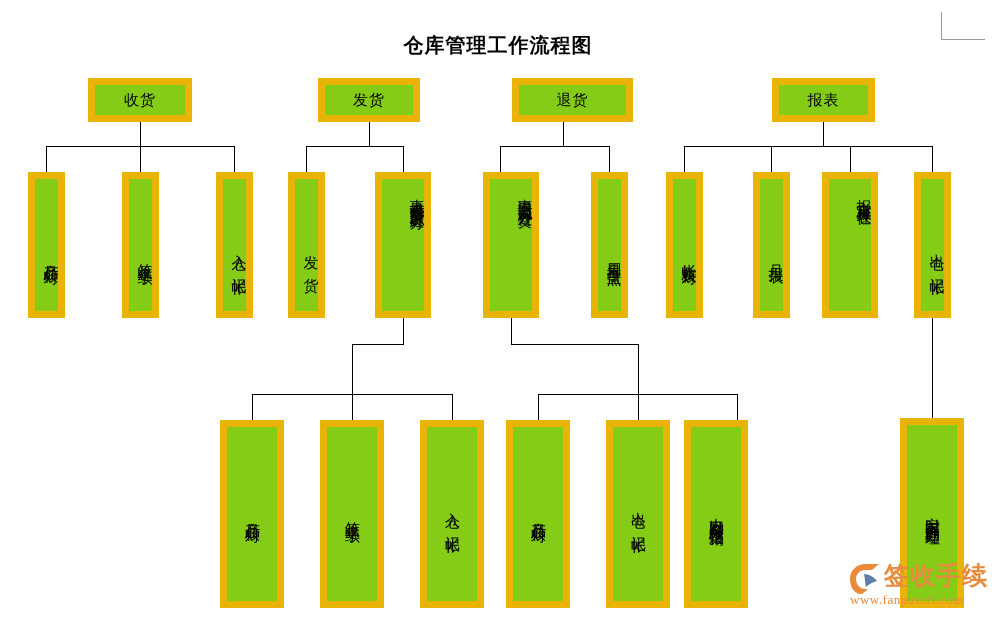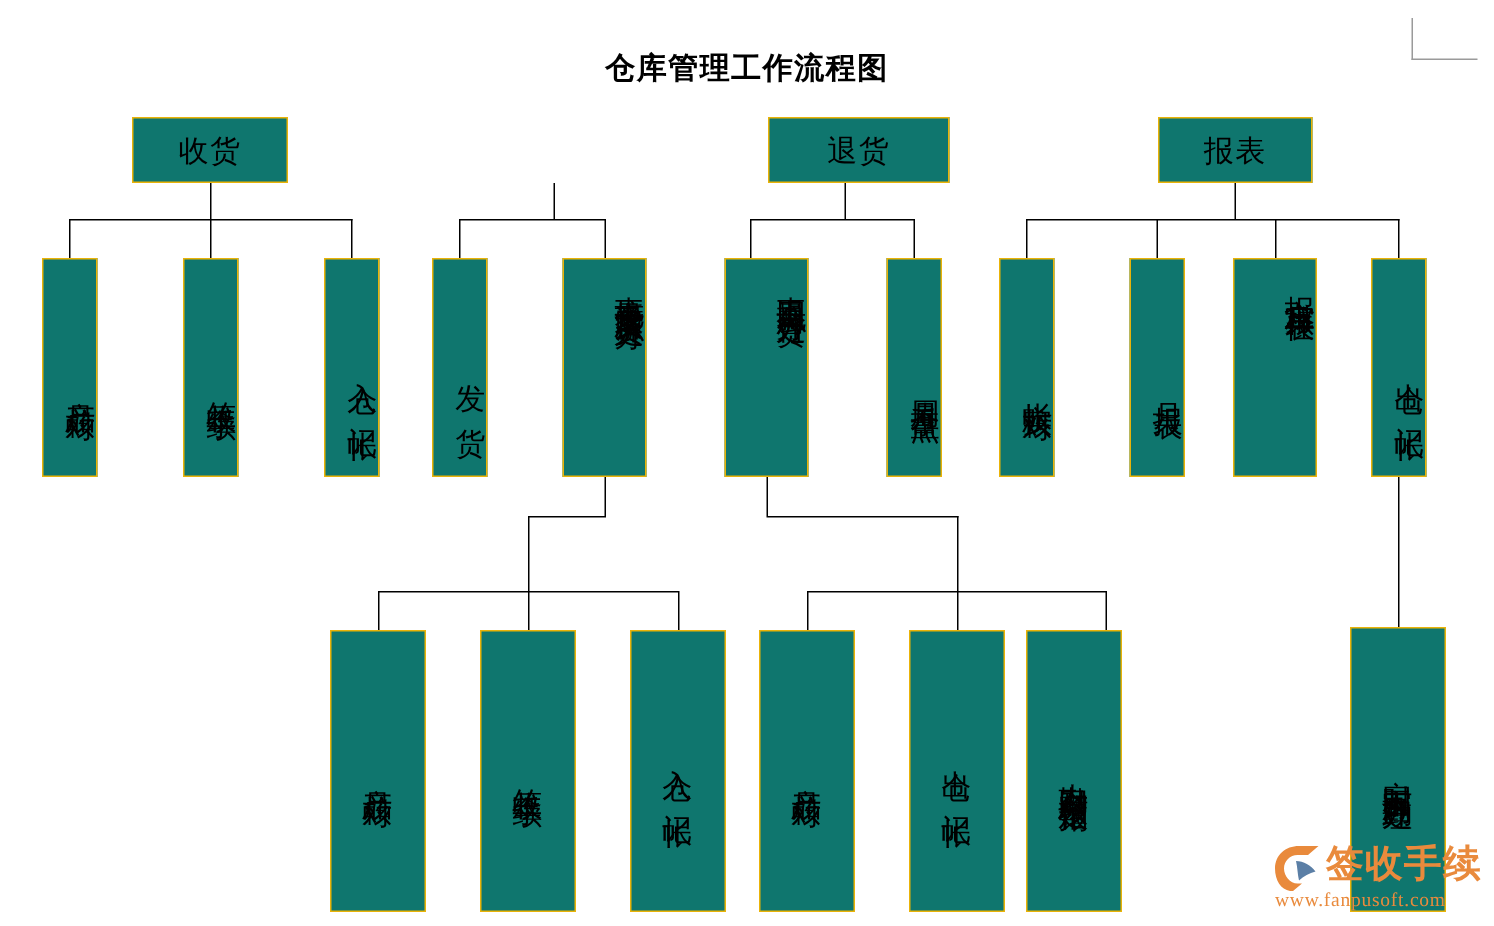--- a/index.html
+++ b/index.html
@@ -57,24 +57,24 @@
     bottom: 0;
     width: 44px;
     height: 1px;
     background: #9a9a9a;
   }
 
   
   .box {
     position: absolute;
     box-sizing: border-box;
-    border: 1px solid #eab308;
-    background: #0f766e;
+    border: 7px solid #eab308;
+    background: #84cc16;
     color: #000000;
-    font-size: 20px;
+    font-size: 15px;
     line-height: 1.0;
   }
   
   .box.horiz {
     display: flex;
     align-items: center;
     justify-content: center;
     letter-spacing: 1px;
   }
   
@@ -178,20 +178,21 @@
   <div class="box vert" style="left:28px;  top:172px; width:37px; height:146px;">
     <span class="txt">产品核对</span>
   </div>
   <div class="box vert" style="left:122px; top:172px; width:37px; height:146px;">
     <span class="txt">签收手续</span>
   </div>
   <div class="box vert" style="left:216px; top:172px; width:37px; height:146px;">
     <span class="txt">入仓 记帐</span>
   </div>
 
+  <div class="box horiz" style="left:318px; top:78px;  width:102px; height:44px;">发货</div>
 
   <div class="ln v" style="left:369px; top:122px; height:24px;"></div>
   <div class="ln h" style="left:306px; top:146px; width:98px;"></div>
   <div class="ln v" style="left:306px; top:146px; height:26px;"></div>
   <div class="ln v" style="left:403px; top:146px; height:26px;"></div>
 
   <div class="box vert" style="left:288px; top:172px; width:37px; height:146px;">
     <span class="txt">发 货</span>
   </div>
   <div class="box vert2" style="left:375px; top:172px; width:56px; height:146px;">

